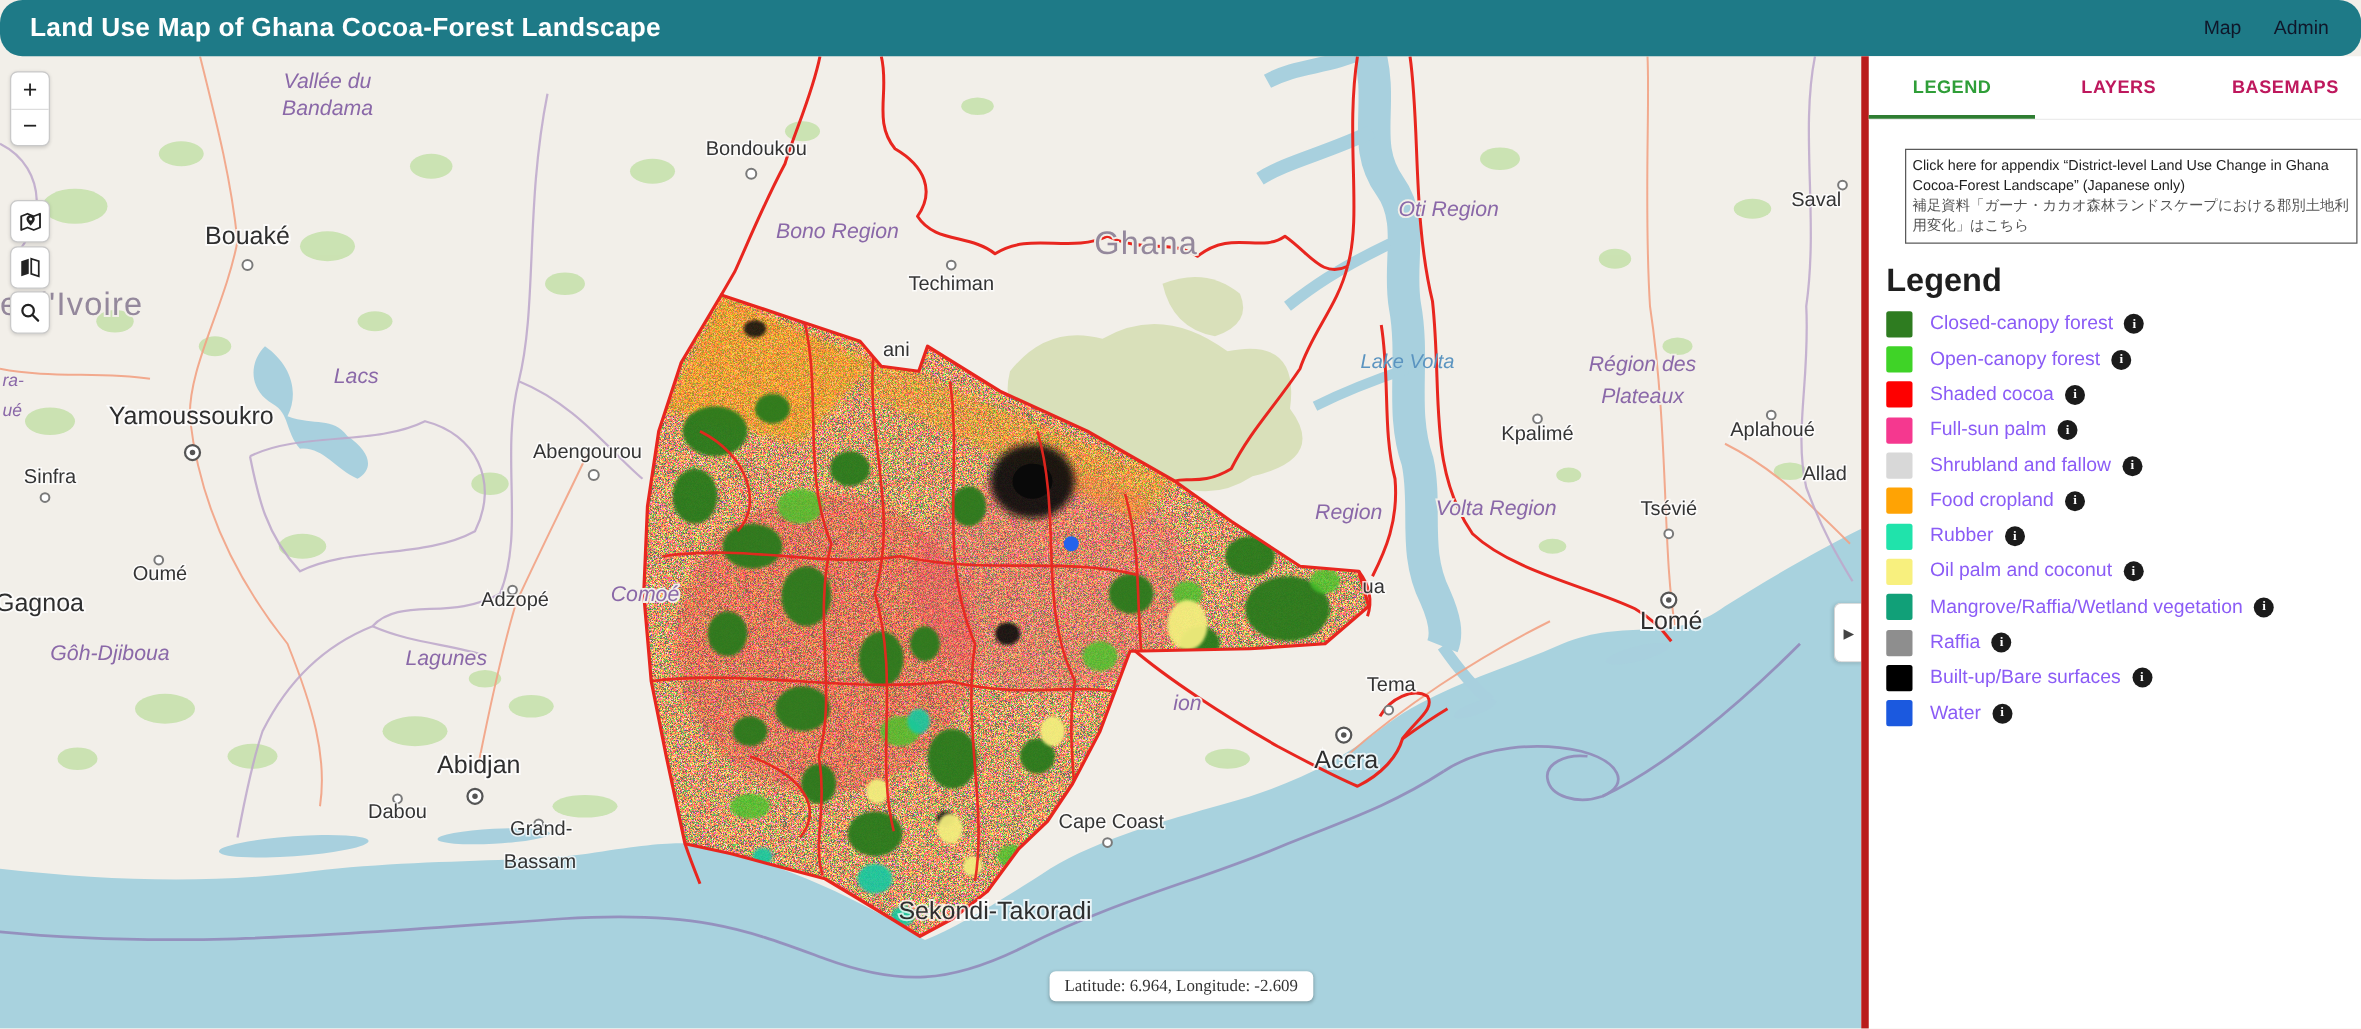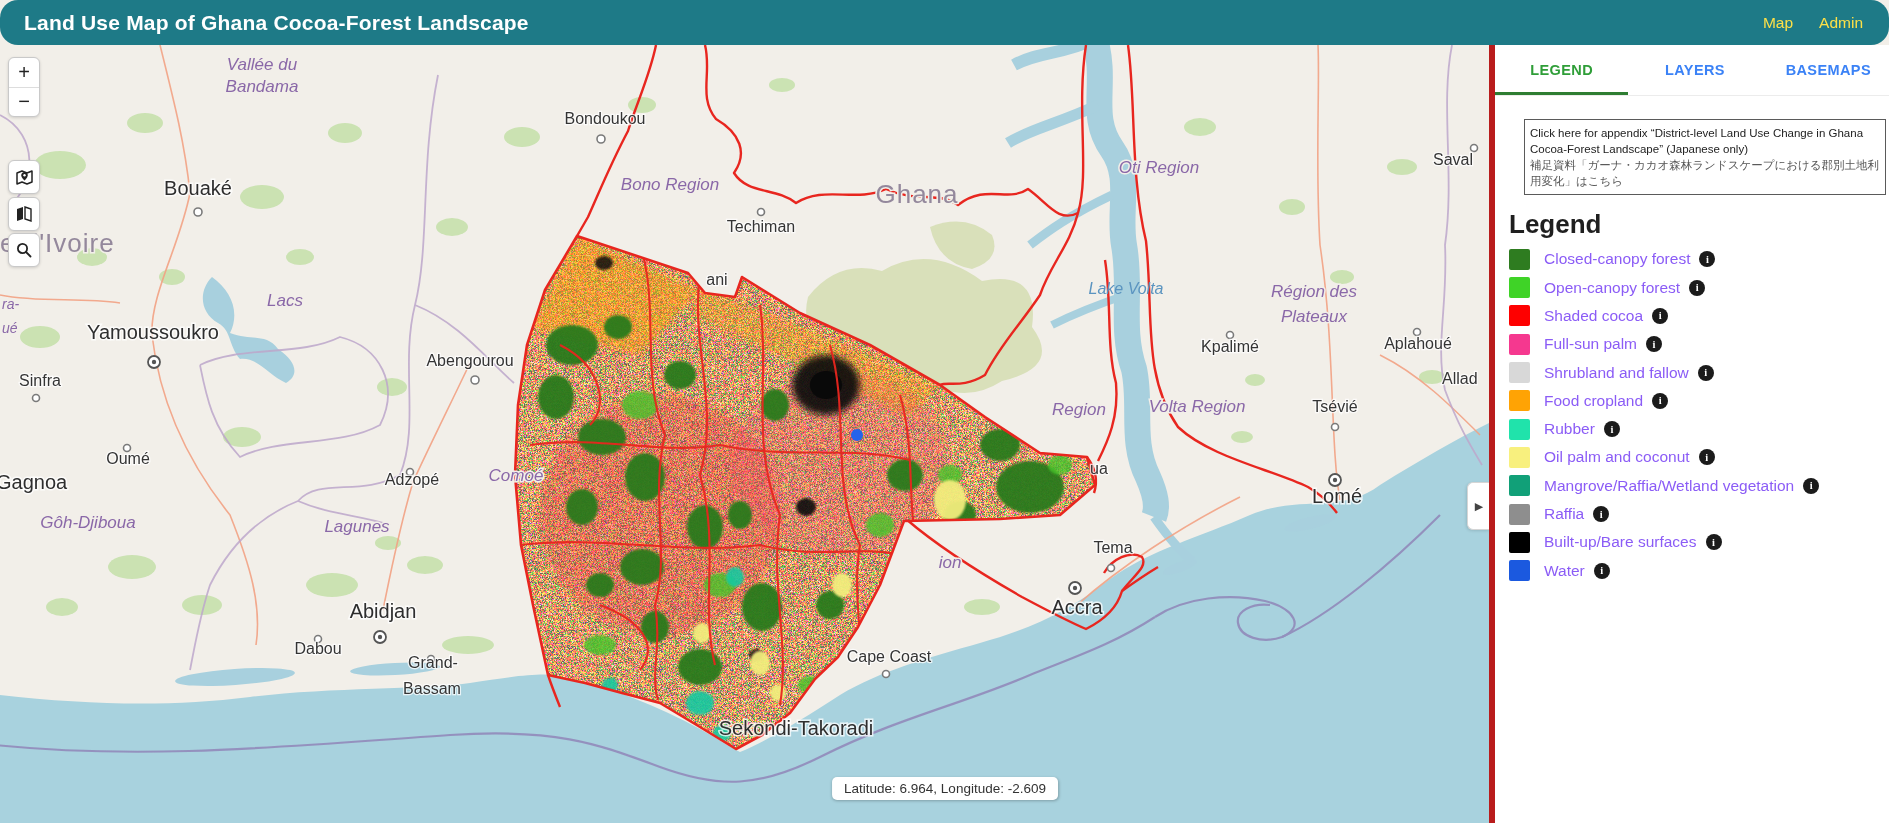--- a/index.html
+++ b/index.html
@@ -2,49 +2,49 @@
 <html><head>
 <meta charset="utf-8">
 <style>
   html,body{margin:0;padding:0;background:#fff;font-family:"Liberation Sans",sans-serif;}
   .app{position:relative;width:1889px;height:823px;overflow:hidden;background:#f2efe9;}
 
   
   .header{position:absolute;left:0;top:0;width:1889px;height:45px;background:#1e7a87;display:flex;align-items:center;justify-content:space-between;z-index:40;border-radius:18px;}
   .header .title{color:#fff;font-size:21px;font-weight:bold;margin-left:24px;letter-spacing:.2px;}
   .header .nav{display:flex;gap:26px;margin-right:26px;}
-  .header .nav a{color:#fde047;font-size:15.5px;text-decoration:none;cursor:pointer;}
+  .header .nav a{color:#0f172a;font-size:15.5px;text-decoration:none;cursor:pointer;}
 
   
   .map-wrap{position:absolute;left:0;top:45px;width:1489px;height:778px;overflow:hidden;background:#f2efe9;}
   svg text{font-family:"Liberation Sans",sans-serif;}
   .lbl-country{font-size:26px;fill:#94889c;letter-spacing:1px;paint-order:stroke;stroke:#f2efe9;stroke-width:3px;}
   .lbl-region{font-size:17px;font-style:italic;fill:#8a68a8;paint-order:stroke;stroke:#f2efe9;stroke-width:3px;}
   .lbl-region-sm{font-size:14px;font-style:italic;fill:#8a68a8;}
   .lbl-lake{font-size:16px;font-style:italic;fill:#5b94c0;}
   .lbl-city{font-size:16px;fill:#343434;paint-order:stroke;stroke:#ffffff;stroke-width:2.5px;stroke-opacity:.75;}
   .lbl-city-lg{font-size:20px;fill:#2e2e2e;paint-order:stroke;stroke:#ffffff;stroke-width:3px;stroke-opacity:.75;}
 
   
   .ctl{position:absolute;background:#fff;border:1px solid #c9c9c9;border-radius:6px;box-shadow:0 1px 3px rgba(0,0,0,.15);display:flex;align-items:center;justify-content:center;cursor:pointer;}
   .zoombox{position:absolute;left:8px;top:57px;width:30px;height:58px;background:#fff;border:1px solid #c9c9c9;border-radius:6px;box-shadow:0 1px 3px rgba(0,0,0,.15);z-index:30;display:flex;flex-direction:column;}
   .zoombox .zb{flex:1;display:flex;align-items:center;justify-content:center;font-size:20px;color:#222;cursor:pointer;}
   .zoombox .zb:first-child{border-bottom:1px solid #ddd;}
   .btn-locate{left:8px;top:160px;width:30px;height:32px;z-index:30;}
   .btn-compare{left:8px;top:197px;width:30px;height:32px;z-index:30;}
   .btn-search{left:8px;top:233px;width:30px;height:32px;z-index:30;}
 
-  .coords{position:absolute;left:945px;top:777px;transform:translateX(-50%);background:#fff;border-radius:5px;padding:4px 12px;font-size:13.5px;color:#333;box-shadow:0 1px 3px rgba(0,0,0,.25);z-index:30;white-space:nowrap;}
+  .coords{position:absolute;left:945px;top:777px;transform:translateX(-50%);background:#fff;border-radius:5px;padding:4px 12px;font-size:13.5px;color:#333;box-shadow:0 1px 3px rgba(0,0,0,.25);z-index:30;white-space:nowrap;font-family:Liberation Serif, serif;}
 
   .collapse-btn{position:absolute;left:1467px;top:482px;width:22px;height:46px;background:#fff;border:1px solid #d5d5d5;border-right:none;border-radius:6px 0 0 6px;display:flex;align-items:center;justify-content:center;color:#444;font-size:11px;cursor:pointer;z-index:35;box-shadow:-1px 1px 3px rgba(0,0,0,.12);}
 
   
   .sidebar{position:absolute;left:1489px;top:45px;width:400px;height:778px;background:#fff;z-index:40;border-left:6px solid #b91c1c;}
   .tabs{display:flex;height:50px;border-bottom:1px solid #ececec;}
-  .tab{flex:1;display:flex;align-items:center;justify-content:center;font-size:14.5px;letter-spacing:.4px;color:#3b82f6;cursor:pointer;position:relative;font-weight:bold;}
+  .tab{flex:1;display:flex;align-items:center;justify-content:center;font-size:14.5px;letter-spacing:.4px;color:#be185d;cursor:pointer;position:relative;font-weight:bold;}
   .tab.active{color:#2f9e38;}
   .tab.active::after{content:"";position:absolute;left:0;right:0;bottom:0;height:3px;background:#2e7d32;}
   .note-box{margin:23px 9px 0 29px;border:1px solid #5a5a5a;padding:5px 5px;font-size:11.5px;line-height:1.4;color:#222;}
   .note-box .ja{color:#555;}
   .legend-title{font-size:26px;font-weight:bold;color:#1f1f1f;margin:14px 0 8px 14px;}
   .legend-list{margin-left:14px;}
   .legend-item{display:flex;align-items:center;height:22px;margin-bottom:6.3px;}
   .swatch{width:21px;height:21px;border-radius:2px;flex:0 0 21px;}
   .legend-item .lab{font-size:15.5px;color:#8b5cf6;margin-left:14px;}
   .info-ic{width:16px;height:16px;border-radius:50%;background:#1b1b1b;color:#fff;font-size:10.5px;font-weight:bold;display:flex;align-items:center;justify-content:center;margin-left:9px;font-family:"Liberation Serif",serif;cursor:pointer;}

